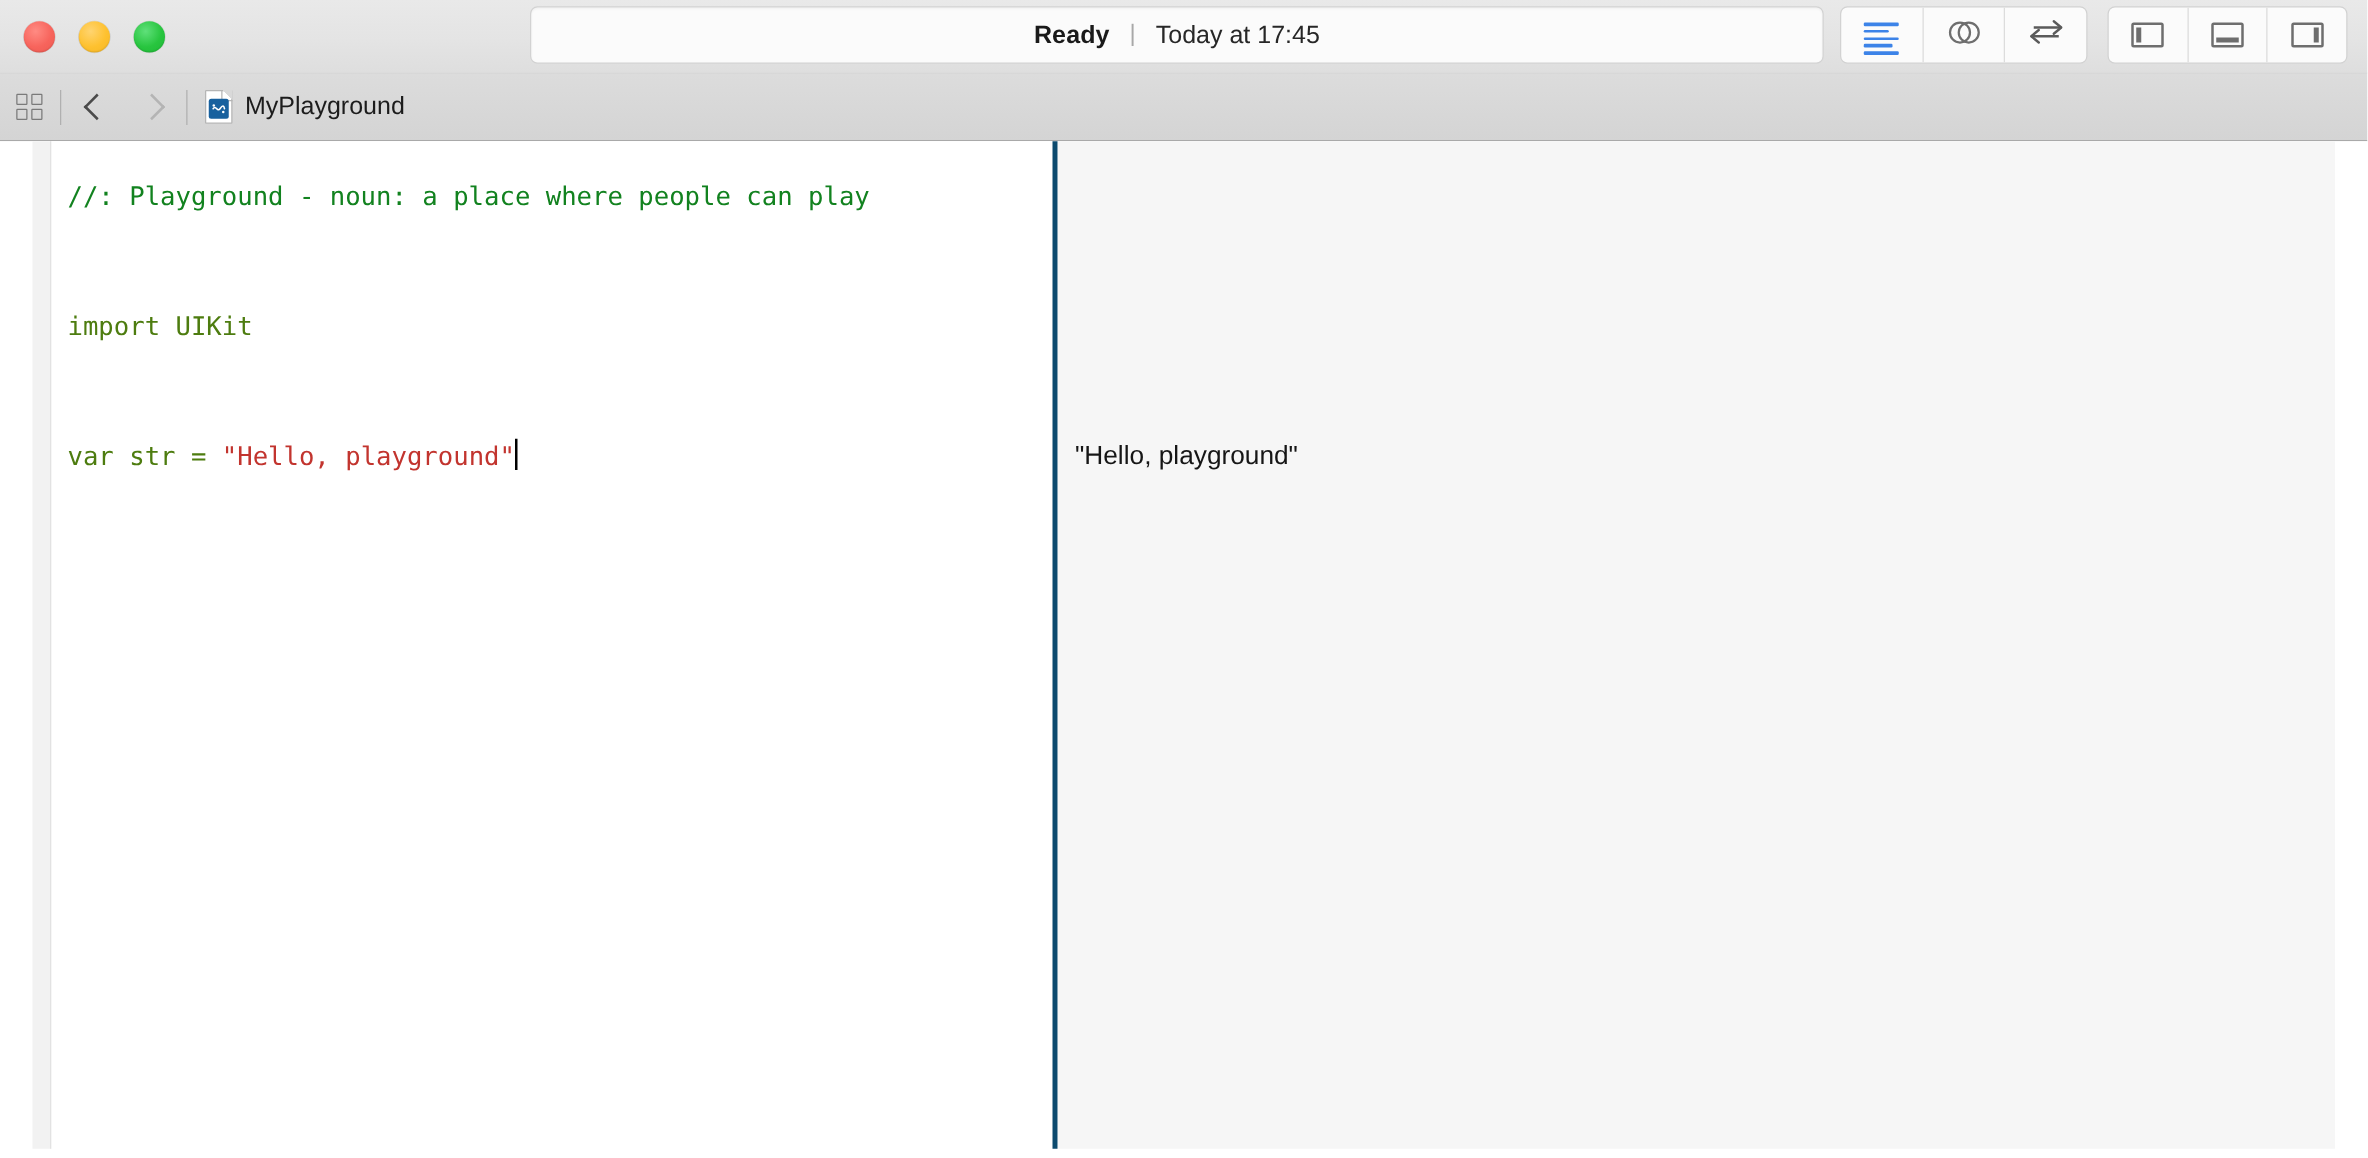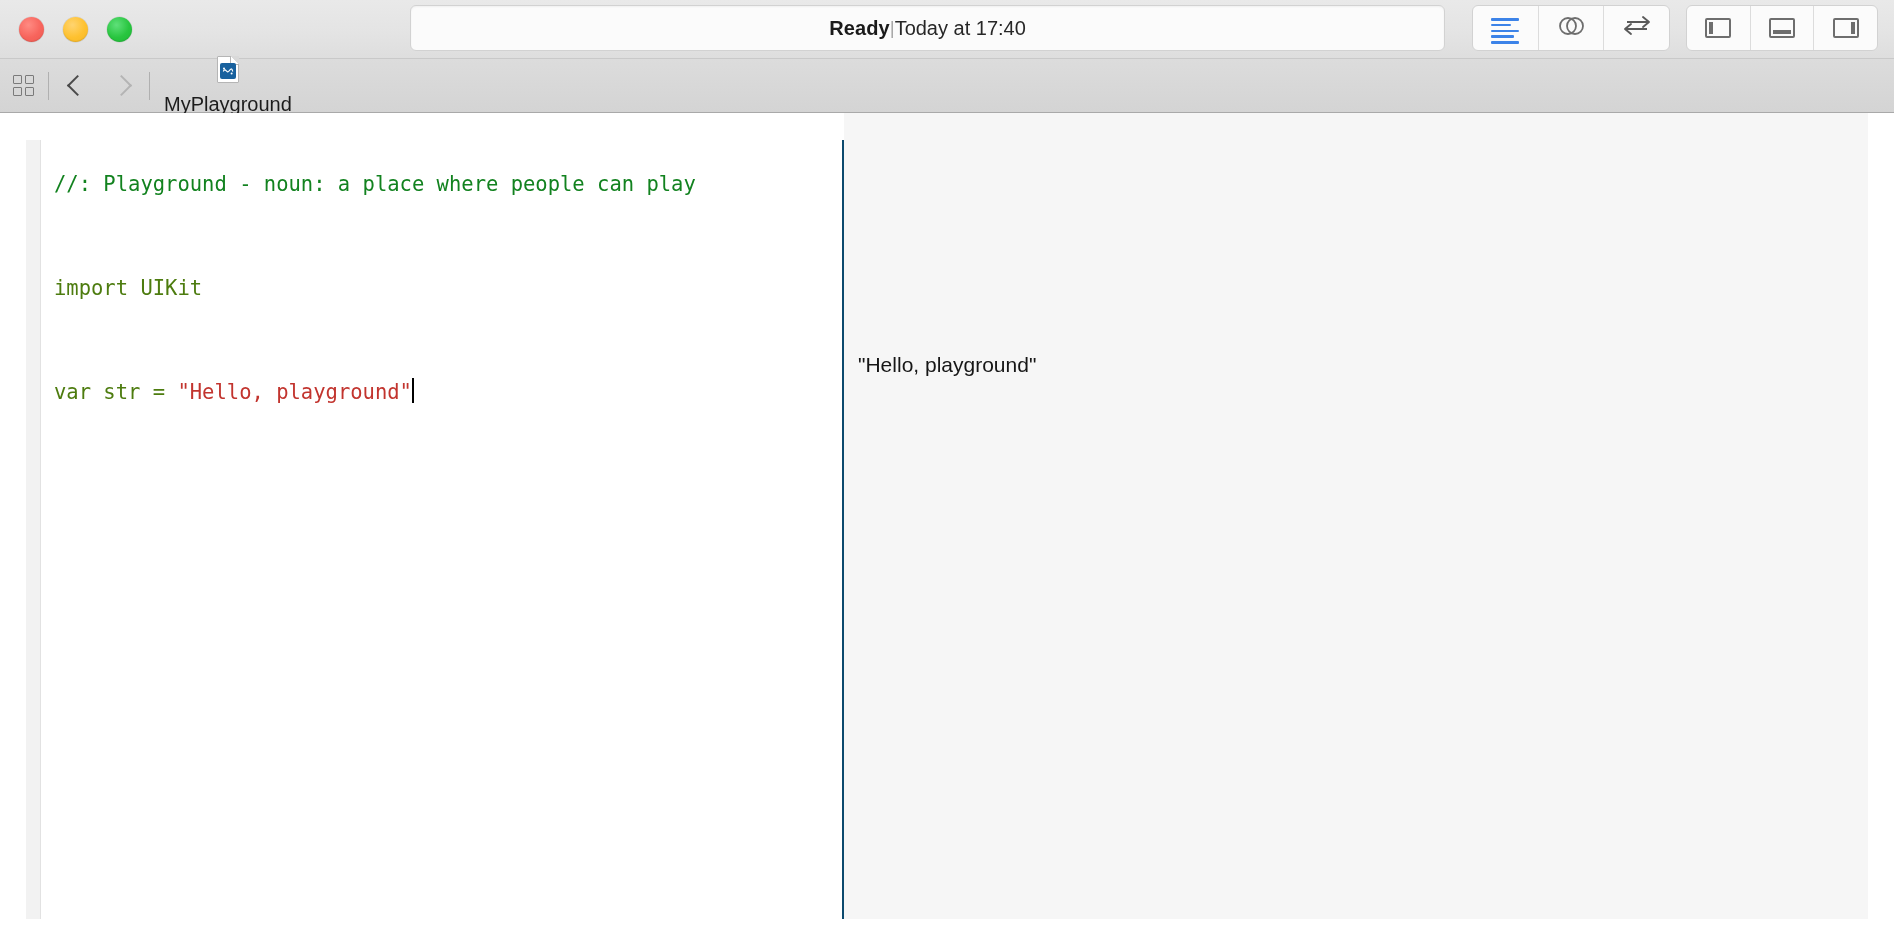--- a/index.html
+++ b/index.html
@@ -49,32 +49,32 @@
     border-radius: 50%;
     box-shadow: inset 0 -1px 1px rgba(0,0,0,0.10), 0 0 0 0.5px rgba(0,0,0,0.12);
   }
   .light.close   { background: radial-gradient(circle at 38% 32%, #ff8b83 0%, #f7645c 55%, #ed5b52 100%); }
   .light.minimize{ background: radial-gradient(circle at 38% 32%, #ffd470 0%, #fec12f 55%, #f5b726 100%); }
   .light.zoom    { background: radial-gradient(circle at 38% 32%, #5fe07a 0%, #28c53f 55%, #1fb936 100%); }
 
   
   #status-field {
     position: absolute;
-    left: 410px;
+    left: 424px;
     top: 5px;
     width: 1035px;
     height: 46px;
     background: #fbfbfb;
     border: 1px solid #d2d2d2;
     border-radius: 6px;
     box-shadow: inset 0 1px 2px rgba(0,0,0,0.05);
     display: flex;
     align-items: center;
     justify-content: center;
-    gap: 0;
+    gap: 16px;
     box-sizing: border-box;
   }
   #status-field .status-main {
     font-size: 20px;
     font-weight: bold;
     color: #1a1a1a;
     letter-spacing: 0.1px;
   }
   #status-field .status-sep {
     font-size: 19px;
@@ -192,21 +192,20 @@
   }
   .chev.back    { transform: rotate(-135deg); margin-left: 4px; }
   .chev.forward { transform: rotate(45deg);   margin-right: 4px;
                   border-top-color:#b4b4b4; border-right-color:#b4b4b4; }
 
   .jb-crumb {
     display: flex;
     align-items: center;
     gap: 10px;
     padding-left: 12px;
-    flex-direction: column;
   }
   .pg-file-ico {
     position: relative;
     width: 22px;
     height: 27px;
     background: #ffffff;
     border: 1px solid #b5b5b5;
     border-radius: 1px;
     box-sizing: border-box;
   }
@@ -241,24 +240,23 @@
     position: relative;
     background: #ffffff;
     padding: 0 26px 7px 26px;
     box-sizing: border-box;
     min-height: 0;
   }
   #editor-wrap {
     position: relative;
     flex: 0 0 816px;
     background: #ffffff;
-    border-right: 2px solid #0c4a6e;
+    border-right: 4px solid #0c4a6e;
     display: flex;
     min-height: 0;
-    margin-top: 27px;
   }
   .gutter {
     flex: 0 0 14px;
     background: #f2f2f2;
     border-right: 1px solid #e2e2e2;
   }
   #code {
     flex: 1 1 auto;
     padding: 18px 0 0 13px;
     font-family: "DejaVu Sans Mono", "Liberation Mono", monospace;
@@ -306,21 +304,21 @@
 
     <div class="traffic-lights">
       <div class="light close"></div>
       <div class="light minimize"></div>
       <div class="light zoom"></div>
     </div>
 
     <div id="status-field">
       <span class="status-main">Ready</span>
       <span class="status-sep">|</span>
-      <span class="status-sub">Today at 17:40</span>
+      <span class="status-sub">Today at 17:45</span>
     </div>
 
     <div class="tb-group editors">
       <div class="tb-btn">
         <span class="icon-std-editor">
           <i></i>
             <i></i>
             <i></i>
             <i></i>
             <i></i>

